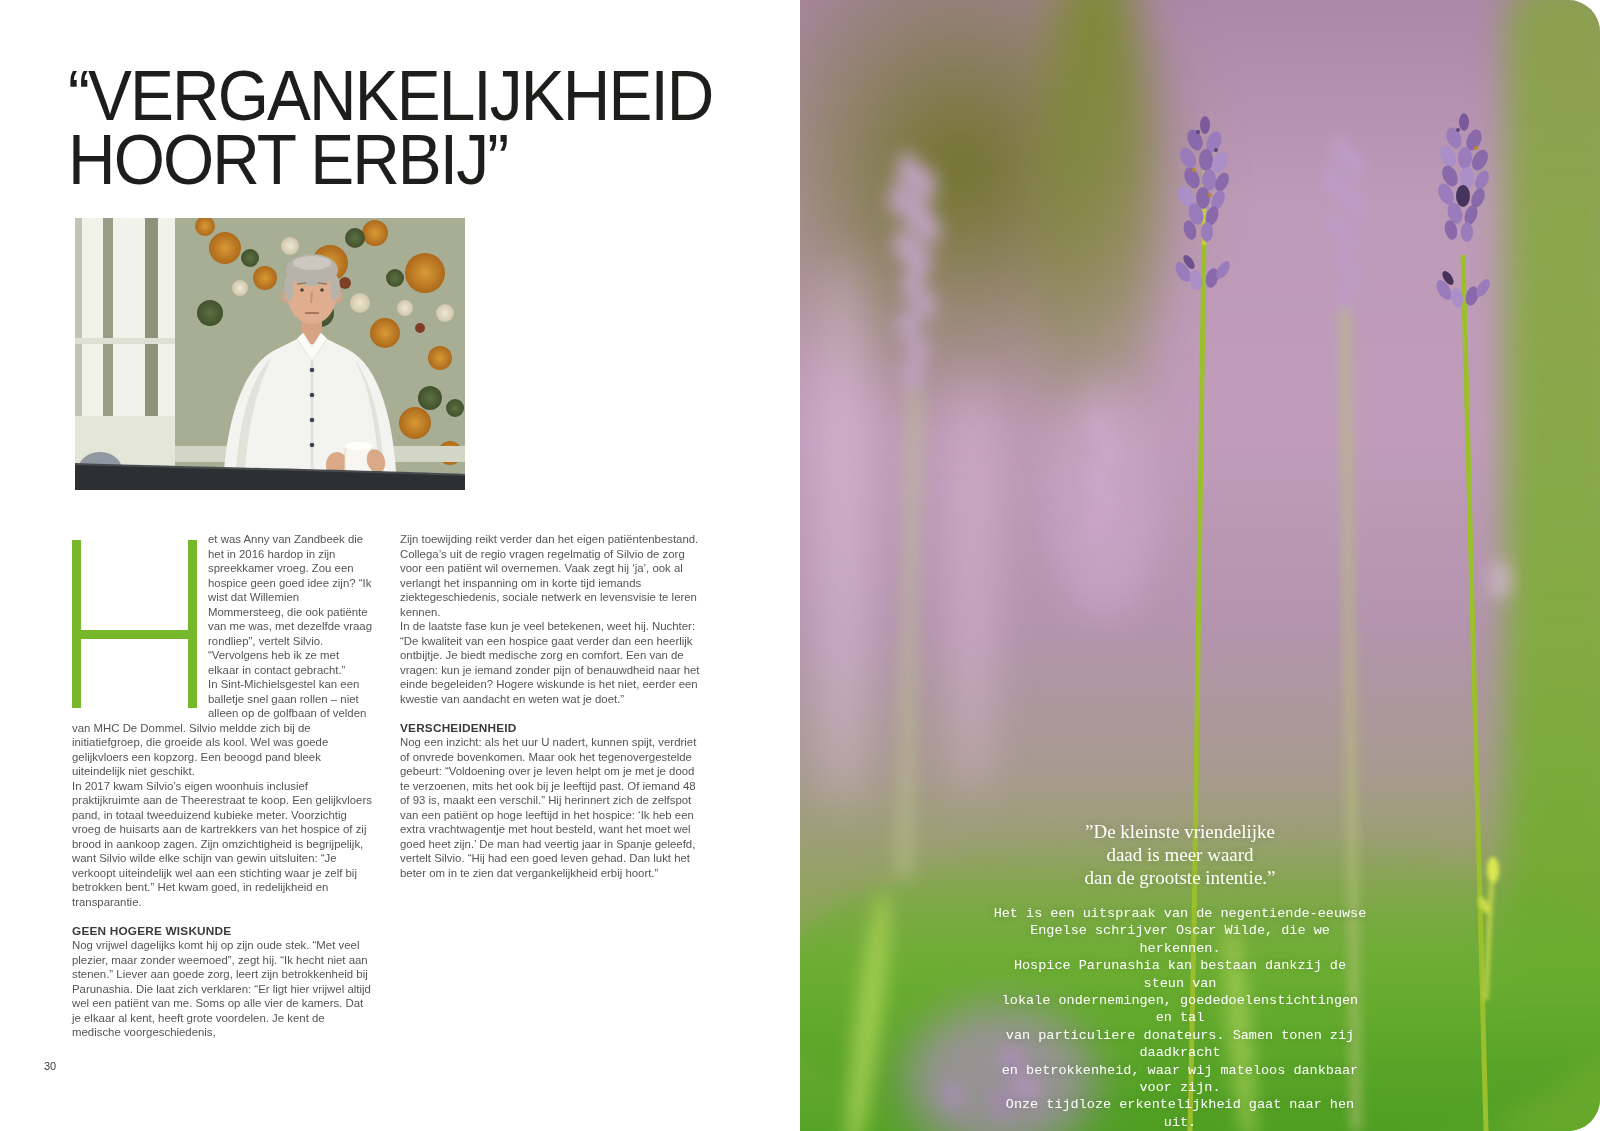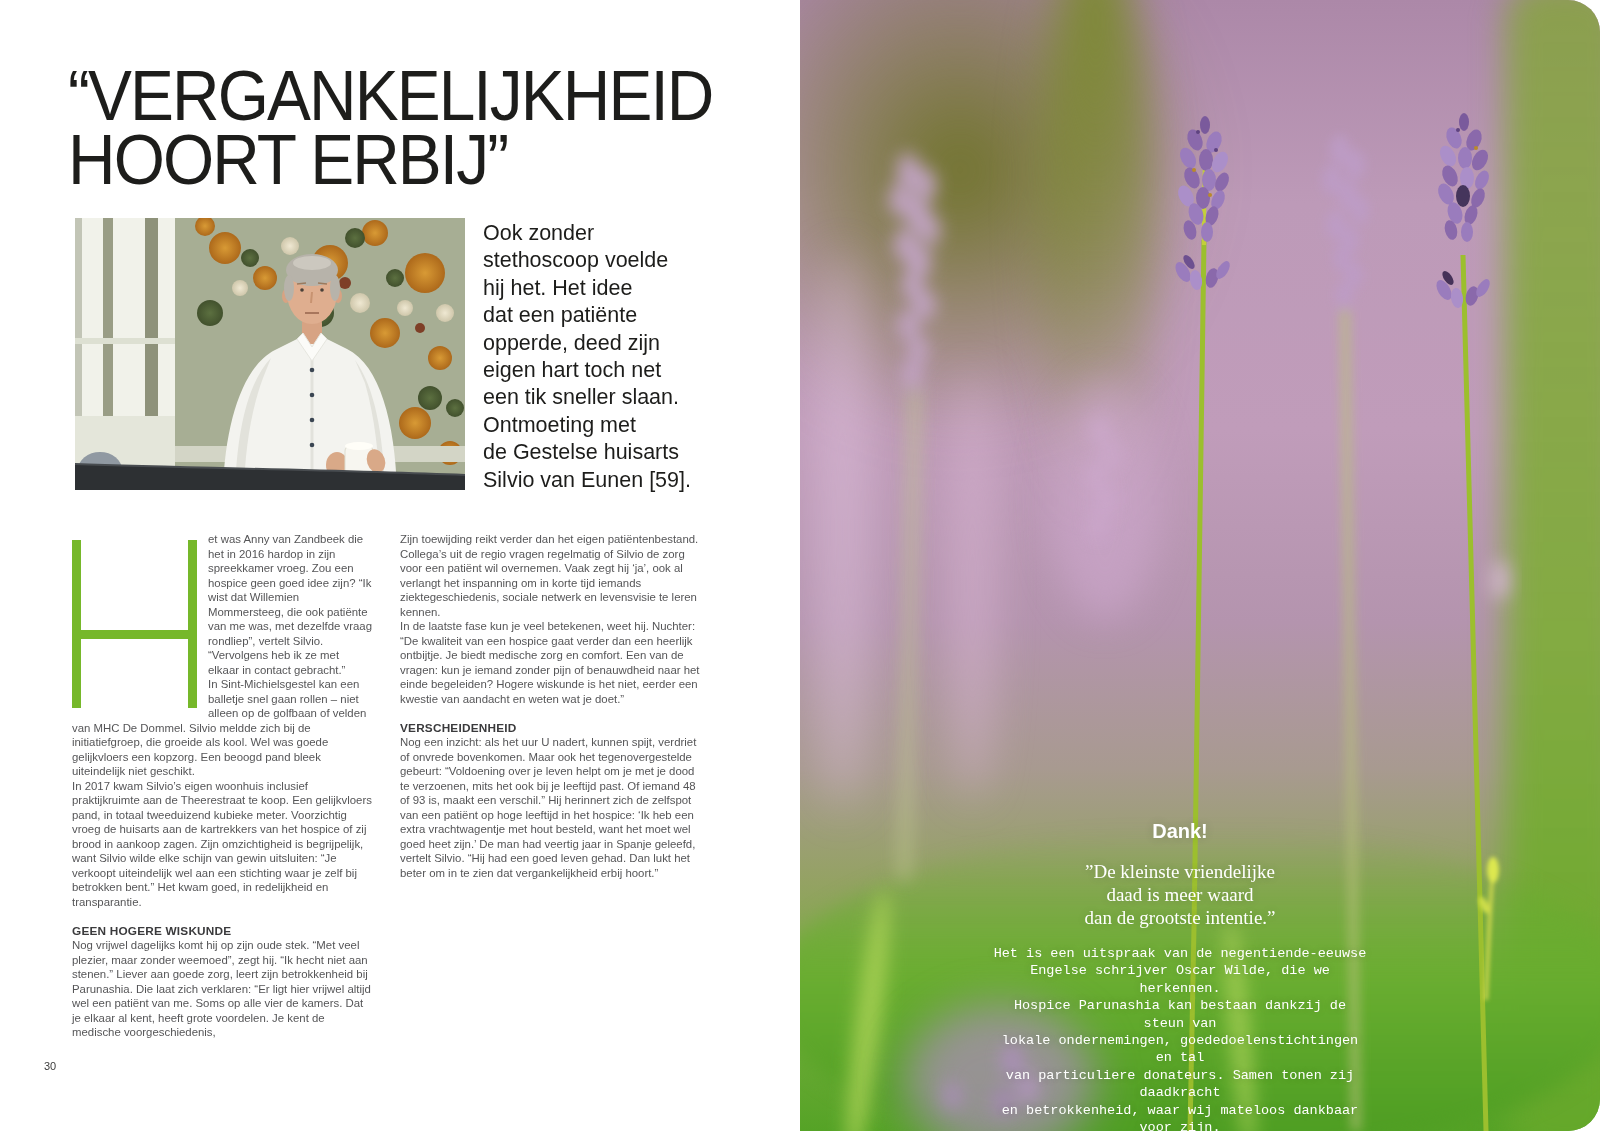--- a/index.html
+++ b/index.html
@@ -150,30 +150,20 @@
         <rect x="270" y="228" width="28" height="30" rx="5" fill="#f7f6f0" stroke="#dddccf"></rect>
         <ellipse cx="284" cy="228" rx="14" ry="4" fill="#fffef8"></ellipse>
         <ellipse cx="301" cy="243" rx="9" ry="12" fill="#d9a988" transform="rotate(-18 301 243)"></ellipse>
       </g>
 
       <path d="M0,272 L0,246 C120,250 260,252 390,257 L390,272 Z" fill="#2d3033"></path>
       <path d="M0,246 C120,250 260,252 390,257" stroke="#484c50" stroke-width="2" fill="none"></path>
     </svg>
   </div>
 
-  <div class="intro">Ook zonder
-stethoscoop voelde
-hij het. Het idee
-dat een patiënte
-opperde, deed zijn
-eigen hart toch net
-een tik sneller slaan.
-Ontmoeting met
-de Gestelse huisarts
-Silvio van Eunen [59].</div>
 
   <div class="col col1">
     <div class="dropcap">
       <span class="sr">H</span>
       <svg width="125" height="174" viewBox="0 0 125 174">
         <rect x="0" y="4" width="9" height="168" fill="#76b82a"></rect>
         <rect x="116" y="4" width="9" height="168" fill="#76b82a"></rect>
         <rect x="0" y="94" width="125" height="9" fill="#76b82a"></rect>
       </svg>
     </div>
@@ -337,21 +327,20 @@
 
       <g filter="url(#b9)" opacity=".8">
         <ellipse cx="212" cy="1060" rx="11" ry="17" fill="#b08ec2"></ellipse>
         <ellipse cx="228" cy="1088" rx="10" ry="16" fill="#b894c8"></ellipse>
         <ellipse cx="203" cy="1102" rx="10" ry="15" fill="#a886ba"></ellipse>
         <ellipse cx="152" cy="1096" rx="9" ry="14" fill="#b08ec2"></ellipse>
       </g>
     </svg>
 
     <div class="overlay" style="left:190px;top:820px;position:absolute;">
-      <p class="thanks">Dank!</p>
       <p class="quote">”De kleinste vriendelijke
 daad is meer waard
 dan de grootste intentie.”</p>
       <p class="thanks-body">Het is een uitspraak van de negentiende-eeuwse
 Engelse schrijver Oscar Wilde, die we herkennen.
 Hospice Parunashia kan bestaan dankzij de steun van
 lokale ondernemingen, goededoelenstichtingen en tal
 van particuliere donateurs. Samen tonen zij daadkracht
 en betrokkenheid, waar wij mateloos dankbaar voor zijn.
 Onze tijdloze erkentelijkheid gaat naar hen uit.</p>

